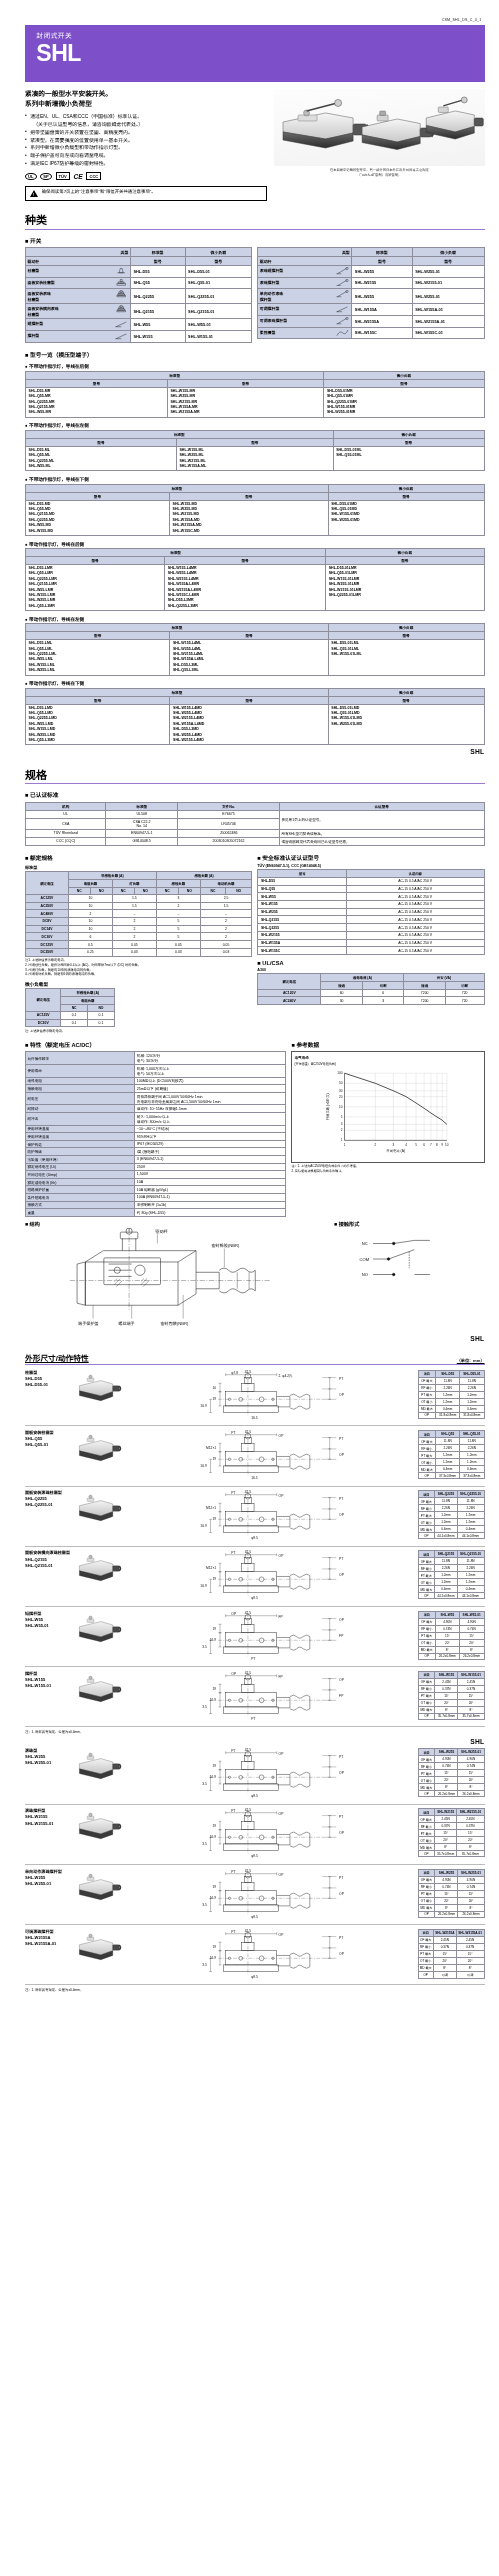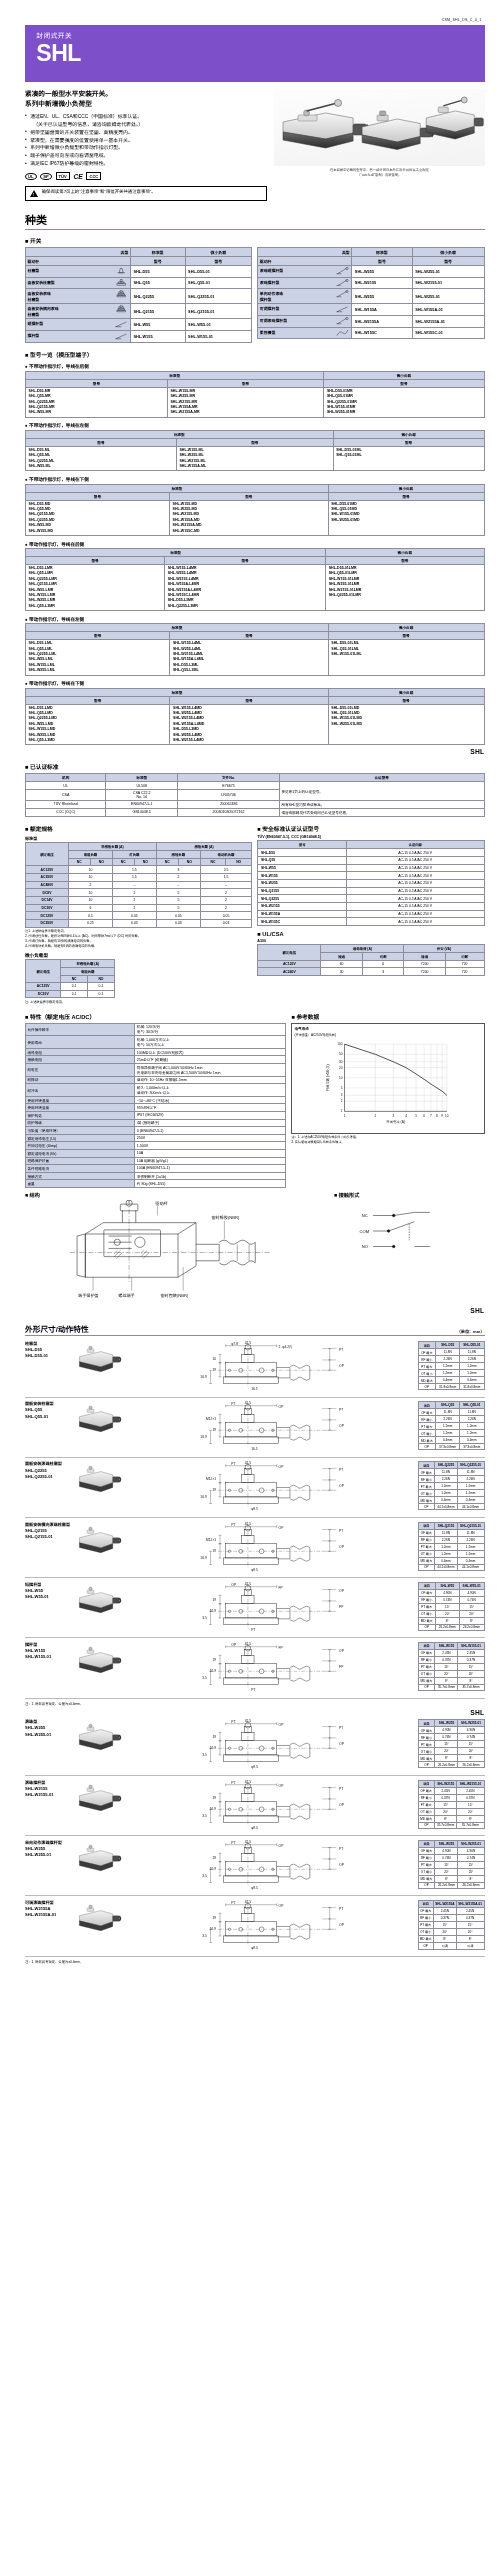--- a/index.html
+++ b/index.html
@@ -294,20 +294,21 @@
 
   .dims-head {
     margin: 9.3px 15.5px 1px 25px;
     font-size: 7.7px;
     font-weight: bold;
     border-bottom: 0.7px solid #9b7ad4;
     padding-bottom: 1.5px;
     display: flex;
     justify-content: space-between;
     align-items: flex-end;
+    text-decoration: underline;
   }
   .dims-head .unit {
     font-size: 4.1px;
     font-weight: bold;
   }
   .tiny-note {
     font-size: 3.3px;
     margin: 2.1px 15.5px 0 25px;
   }
 </style>
@@ -783,20 +784,21 @@
 SHL-W155-01LMD
 SHL-W255-01LMD</td>
             </tr>
           </tbody>
         </table>
       </div>
     </div>
 
   <div class="shl-mark">SHL</div>
 
+  <div class="sec-h">规格</div>
 
   <div class="sub-h">已认证标准</div>
   <div class="one-col">
     <table class="t" style="font-size:3.6px;">
       <thead>
           <tr id="approved-head">
             <th>机构</th>
             <th>标准型</th>
             <th>文件No.</th>
             <th>认证型号</th>

